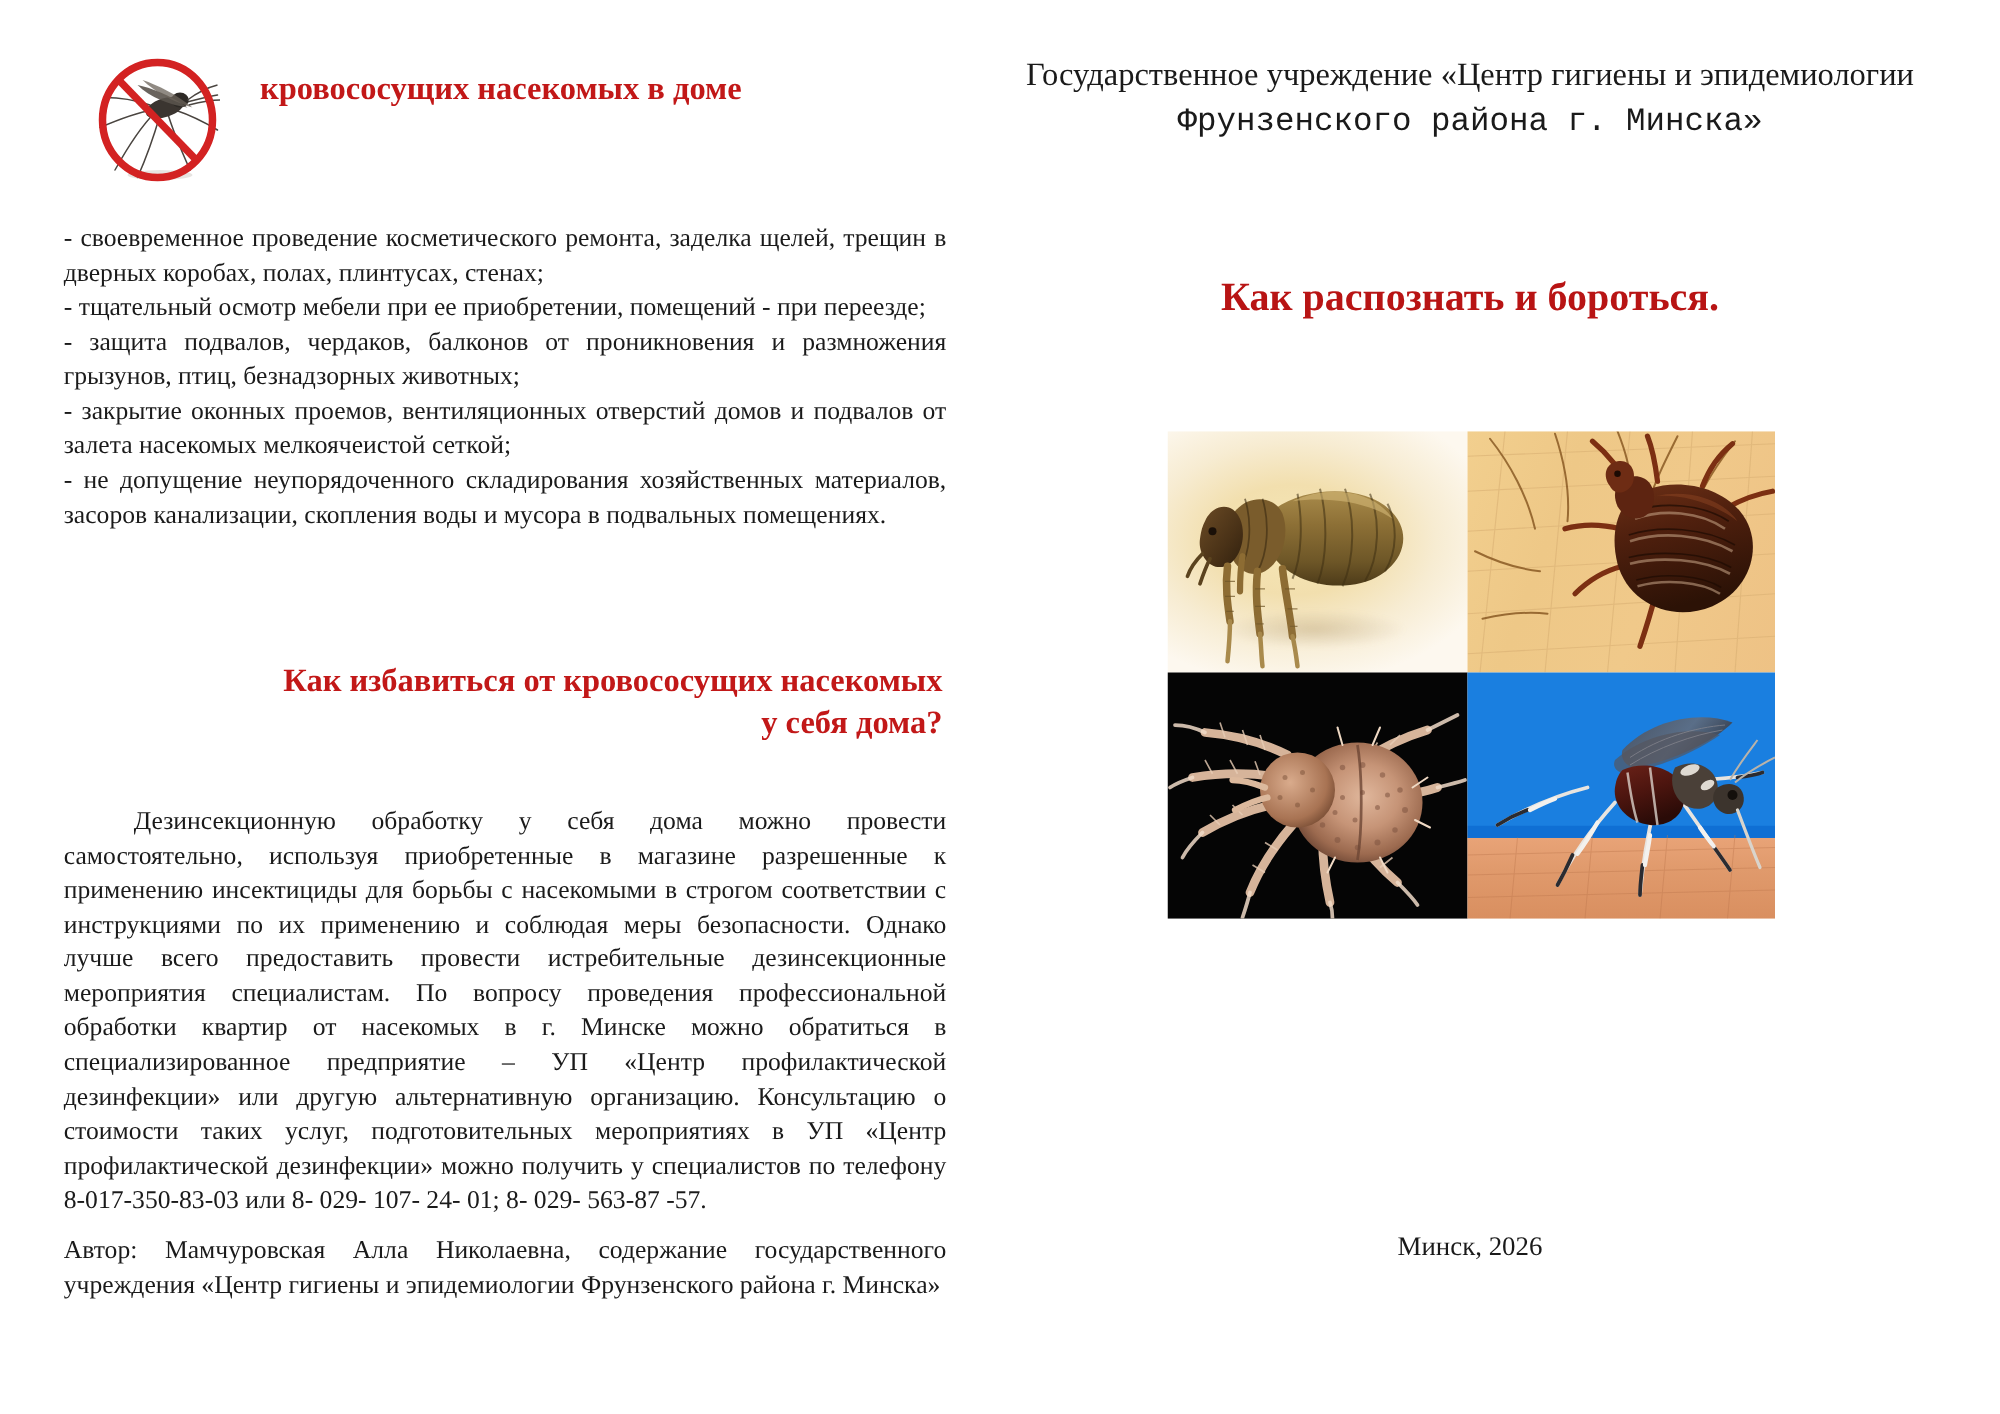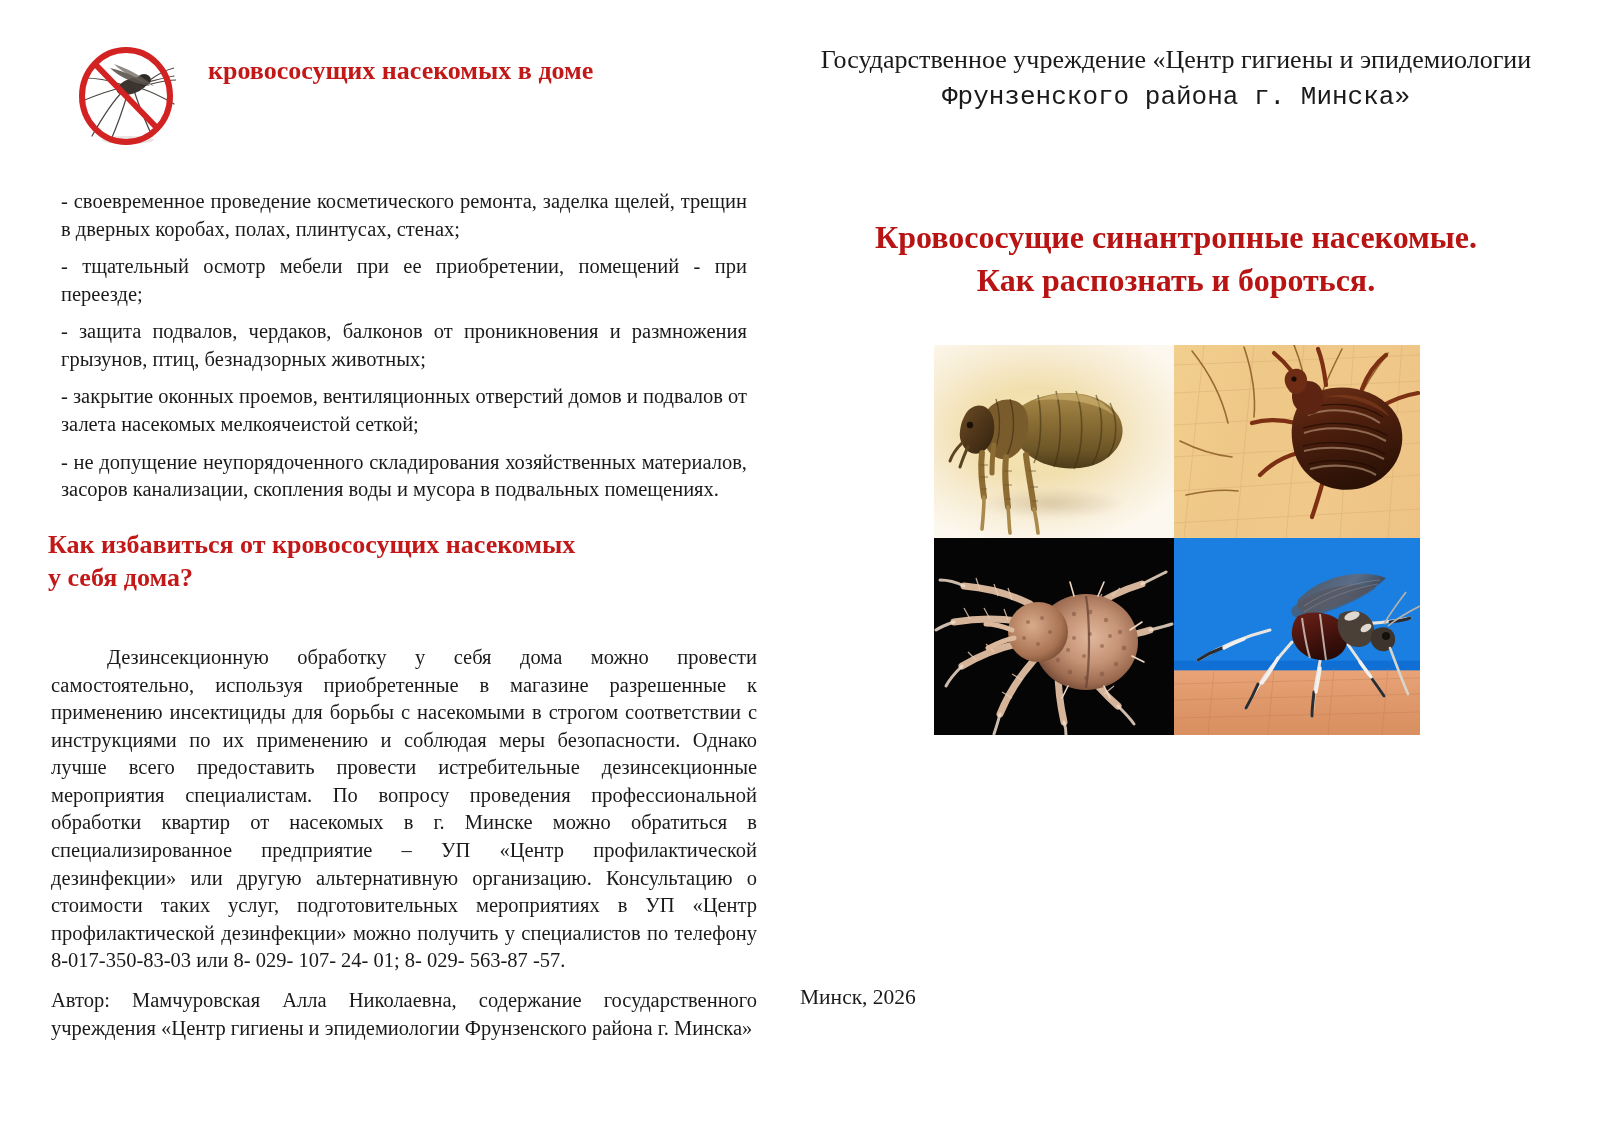--- a/index.html
+++ b/index.html
@@ -46,29 +46,29 @@
   .lheader-title .l2{display:block;}
 
   
   .bullets{
     position:absolute; left:3px; top:178px; width:706px;
     font-size:20.5px;
     line-height:1.345;
     text-align:justify;
     text-justify:inter-word;
   }
-  .bullets p{margin:10px;}
+  .bullets p{margin:0;}
 
   .redhead{
     position:absolute; left:0; top:528px; width:706px;
     color:#c21818;
     font-weight:bold;
     font-size:26px;
     line-height:1.28;
-    text-align:left;
+    text-align:right;
   }
   .redhead .l2{display:block;}
 
   .mainpara{
     position:absolute; left:3px; top:604px; width:706px;
     font-size:20.5px;
     line-height:1.345;
     text-align:justify;
     text-justify:inter-word;
     margin-top:40px;
@@ -99,21 +99,21 @@
     font-weight:bold;
     font-size:32px;
     line-height:1.33;
     text-align:center;
   }
   .rtitle .l2{display:block;}
 
   .rfooter{
     position:absolute; left:0; top:985px; width:752px;
     font-size:21.5px;
-    text-align:left;
+    text-align:center;
   }
 
   
   .photo-grid{
     position:absolute;
     left:134px; top:345px;
     width:486px; height:390px;
     display:grid;
     grid-template-columns:240px 246px;
     grid-template-rows:193px 197px;
@@ -215,21 +215,20 @@
   </div>
 
   <div class="col-right">
 
     <div class="rheader">
       <span>Государственное учреждение «Центр гигиены и эпидемиологии</span>
       <span class="l2">Фрунзенского района г. Минска»</span>
     </div>
 
     <div class="rtitle">
-      <span>Кровососущие синантропные насекомые.</span>
       <span class="l2">Как распознать и бороться.</span>
     </div>
 
     <div class="photo-grid">
 
       <div class="cell cell-flea">
         <div class="shadow"></div>
         <svg viewBox="0 0 240 193" width="240" height="193" xmlns="http://www.w3.org/2000/svg">
           <defs>
             <linearGradient id="fleaAbd" x1="0" y1="0" x2="0" y2="1">

